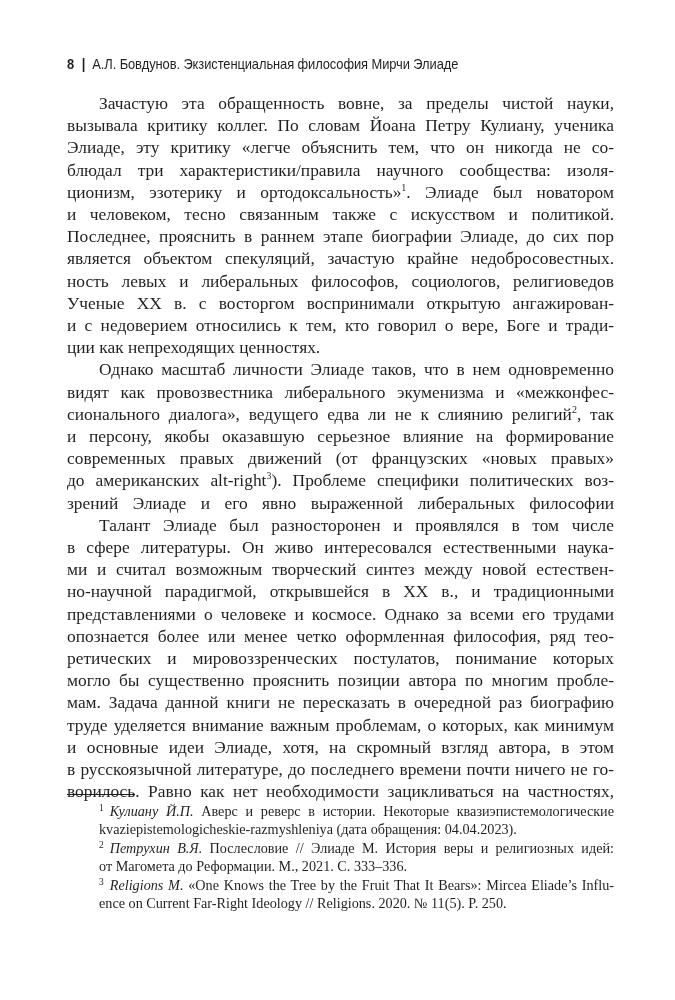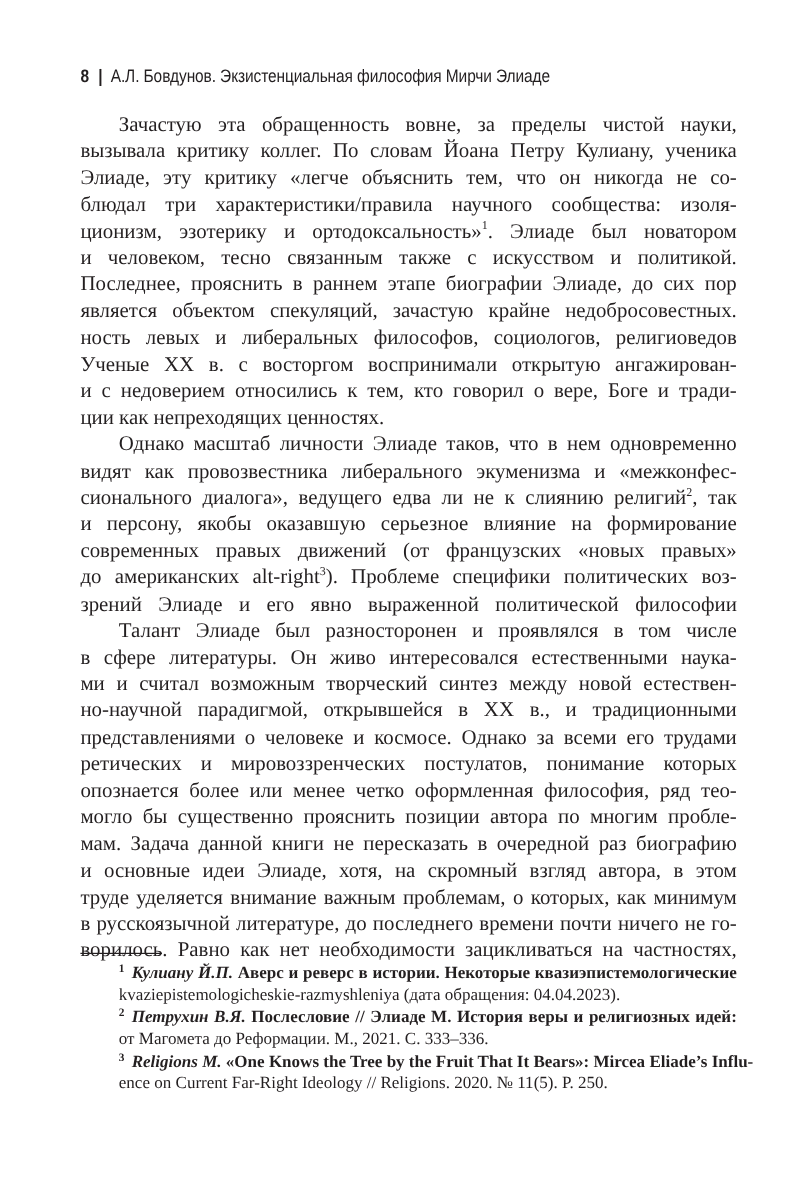--- a/index.html
+++ b/index.html
@@ -92,21 +92,20 @@
       white-space: nowrap;
       text-align: justify;
       text-align-last: justify;
     }
     .footnotes .ln.last {
       text-align-last: left;
       margin-left: 32px;
     }
     .footnotes .ln.indent {
       padding-left: 32px;
-      font-weight: bold;
     }
     .footnotes .fnnum {
       font-size: 9.5px;
       vertical-align: 5px;
       line-height: 0;
       margin-right: 6px;
     }
     .footnotes .author {
       font-style: italic;
     }
@@ -137,35 +136,35 @@
       <span class="ln last">ции как непреходящих ценностях.</span>
     </div>
 
     <div class="para">
       <span class="ln indent">Однако масштаб личности Элиаде таков, что в нем одновременно</span>
       <span class="ln">видят как провозвестника либерального экуменизма и «межконфес-</span>
       <span class="ln"><span>сионального диалога», ведущего едва ли не к слиянию религий</span><sup class="fnref">2</sup><span>, так</span></span>
       <span class="ln">и персону, якобы оказавшую серьезное влияние на формирование</span>
       <span class="ln">современных правых движений (от французских «новых правых»</span>
       <span class="ln"><span>до американских alt-right</span><sup class="fnref">3</sup><span>). Проблеме специфики политических воз-</span></span>
-      <span class="ln">зрений Элиаде и его явно выраженной политической философии</span>
+      <span class="ln">зрений Элиаде и его явно выраженной либеральных философии</span>
     </div>
 
     <div class="para">
       <span class="ln indent">Талант Элиаде был разносторонен и проявлялся в том числе</span>
       <span class="ln">в сфере литературы. Он живо интересовался естественными нау­ка-</span>
       <span class="ln">ми и считал возможным творческий синтез между новой естествен-</span>
       <span class="ln">но-научной парадигмой, открывшейся в XX в., и традиционными</span>
       <span class="ln">представлениями о человеке и космосе. Однако за всеми его трудами</span>
+      <span class="ln">опознается более или менее четко оформленная философия, ряд тео-</span>
       <span class="ln">ретических и мировоззренческих постулатов, понимание которых</span>
-      <span class="ln">опознается более или менее четко оформленная философия, ряд тео-</span>
       <span class="ln">могло бы существенно прояснить позиции автора по многим пробле-</span>
       <span class="ln">мам. Задача данной книги не пересказать в очередной раз биографию</span>
+      <span class="ln">труде уделяется внимание важным проблемам, о которых, как минимум</span>
       <span class="ln">и основные идеи Элиаде, хотя, на скромный взгляд автора, в этом</span>
-      <span class="ln">труде уделяется внимание важным проблемам, о которых, как минимум</span>
       <span class="ln">в русскоязычной литературе, до последнего времени почти ничего не го-</span>
       <span class="ln">ворилось. Равно как нет необходимости зацикливаться на частностях,</span>
     </div>
   </div>
 
   <div class="fn-rule"></div>
 
   <div class="footnotes">
     <div class="fn">
       <span class="ln indent"><span class="fnnum">1</span><span class="author">Кулиану Й.П.</span><span> Аверс и реверс в истории. Некоторые квазиэпистемологические</span></span>

